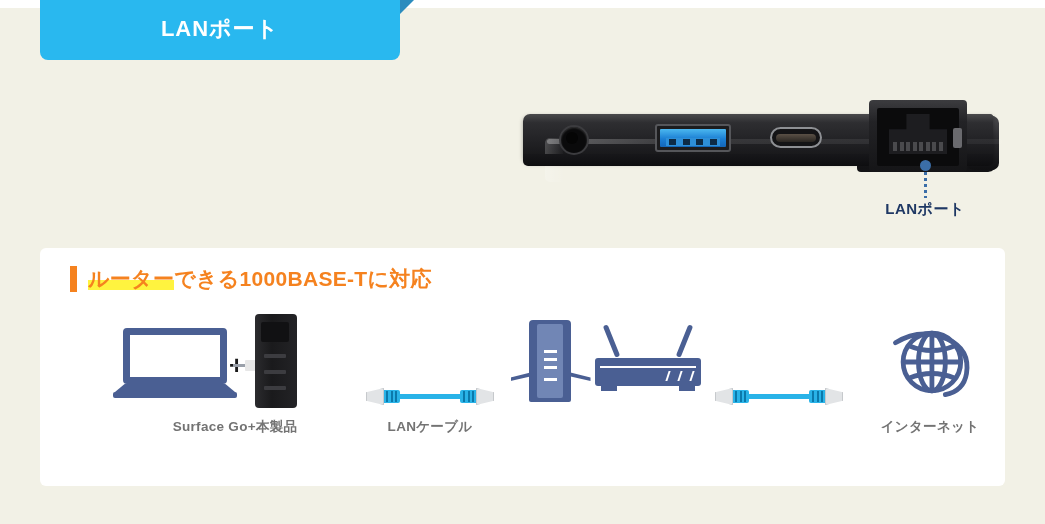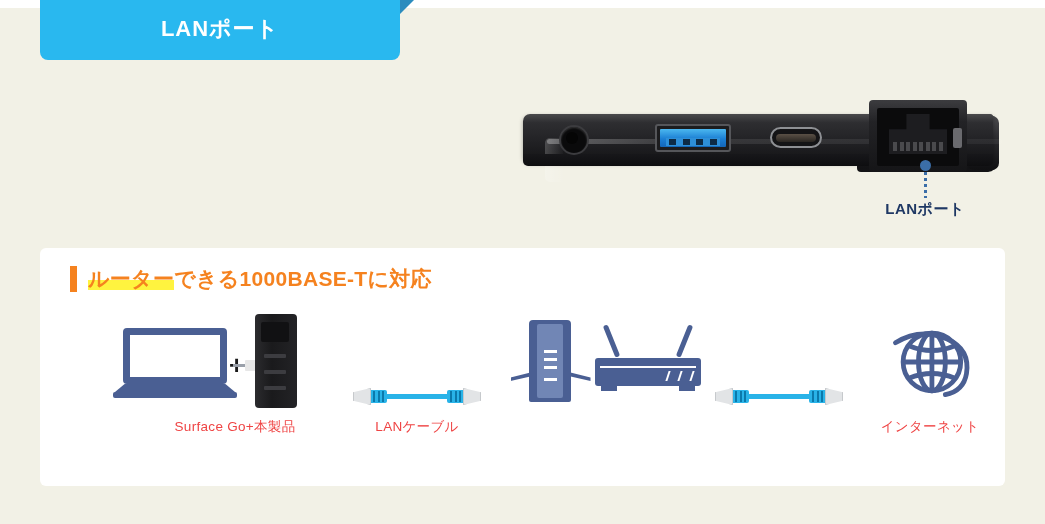--- a/index.html
+++ b/index.html
@@ -291,23 +291,23 @@
     position: absolute;
     left: 0; top: 62px;
     width: 965px;
     height: 170px;
   }
   .flow-item {
     position: absolute;
     text-align: center;
   }
   .flow-caption {
-    color: #ef4444;
+    color: #737373;
     font-size: 13.5px;
-    font-weight: normal;
+    font-weight: bold;
     letter-spacing: 0.3px;
     white-space: nowrap;
     margin-top: 8px;
   }
   .icon-zone {
     height: 100px;
     display: flex;
     align-items: flex-end;
     justify-content: center;
   }
@@ -496,21 +496,21 @@
     background: #4a5f93;
   }
   .router-footL { left: 6px; }
   .router-footR { right: 6px; }
 
   
   .globe { position: relative; width: 96px; height: 96px; }
   .globe svg { display: block; }
 
   .flow-i1 { left: 65px; top: 0; width: 260px; }
-  .flow-i2 { left: 313px; top: 0; width: 128px; }
+  .flow-i2 { left: 326px; top: 0; width: 128px; }
   .flow-i3 { left: 468px; top: 0; width: 205px; }
   .flow-i4 { left: 675px; top: 0; width: 128px; }
   .flow-i5 { left: 800px; top: 0; width: 180px; }
 </style>
 </head>
 <body>
 
 <div id="page">
 
   <div class="cream-bg"></div>

